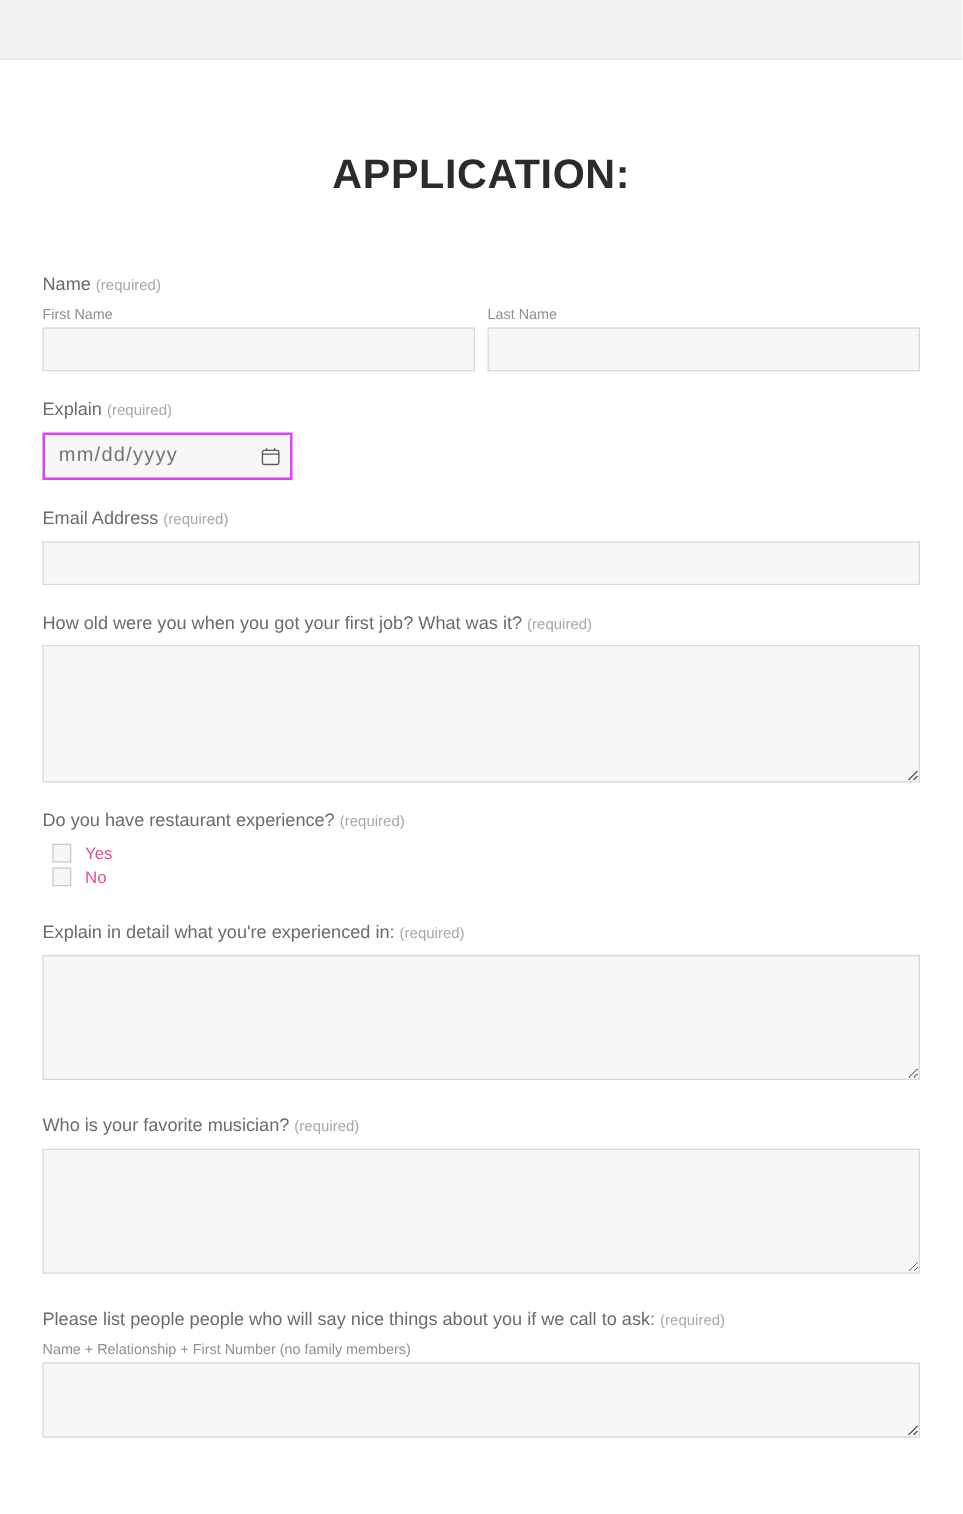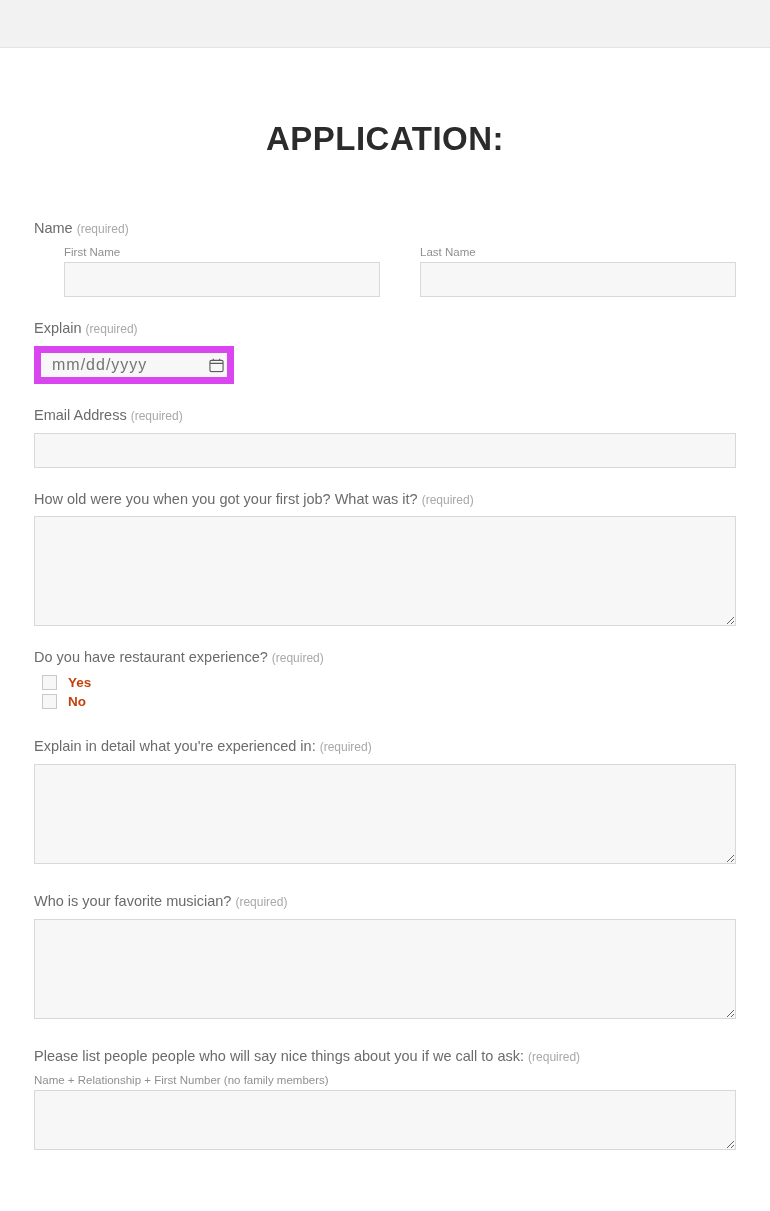--- a/index.html
+++ b/index.html
@@ -61,31 +61,30 @@
     color: #3a3a3a;
     padding: 0 8px;
     display: block;
   }
   .name-row {
     display: flex;
     gap: 10px;
   }
   .name-col {
     flex: 1 1 0;
-    margin-left: 30px;
   }
   .date-wrap {
     position: relative;
     width: 200px;
   }
   .date-input {
     width: 200px;
     height: 38px;
     background: #f7f7f7;
-    border: 7px solid #d946ef;
+    border: 2px solid #d946ef;
     font-family: "Liberation Sans", sans-serif;
     font-size: 16px;
     letter-spacing: 1px;
     color: #2f2f2f;
     padding: 0 34px 0 11px;
     outline: none;
   }
   .cal-icon {
     position: absolute;
     right: 10px;
@@ -118,22 +117,21 @@
   .checkbox {
     width: 15px;
     height: 15px;
     background: #f7f7f7;
     border: 1px solid #c9c9c9;
     margin-right: 11px;
     flex: 0 0 auto;
   }
   .checkbox-label {
     font-size: 13.5px;
-    color: #c2410c;
-    font-weight: bold;
+    color: #ec4899;
   }
   .gap-sm { height: 6px; }
 </style>
 </head>
 <body>
 
 <div class="top-bar"></div>
 
 <div class="page">
 

